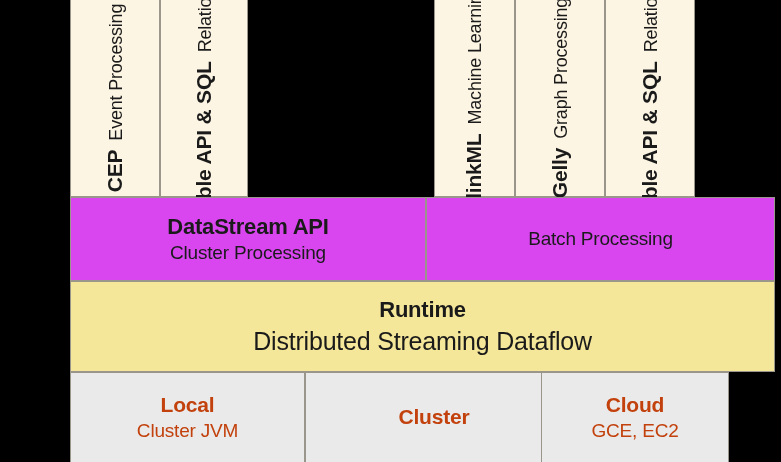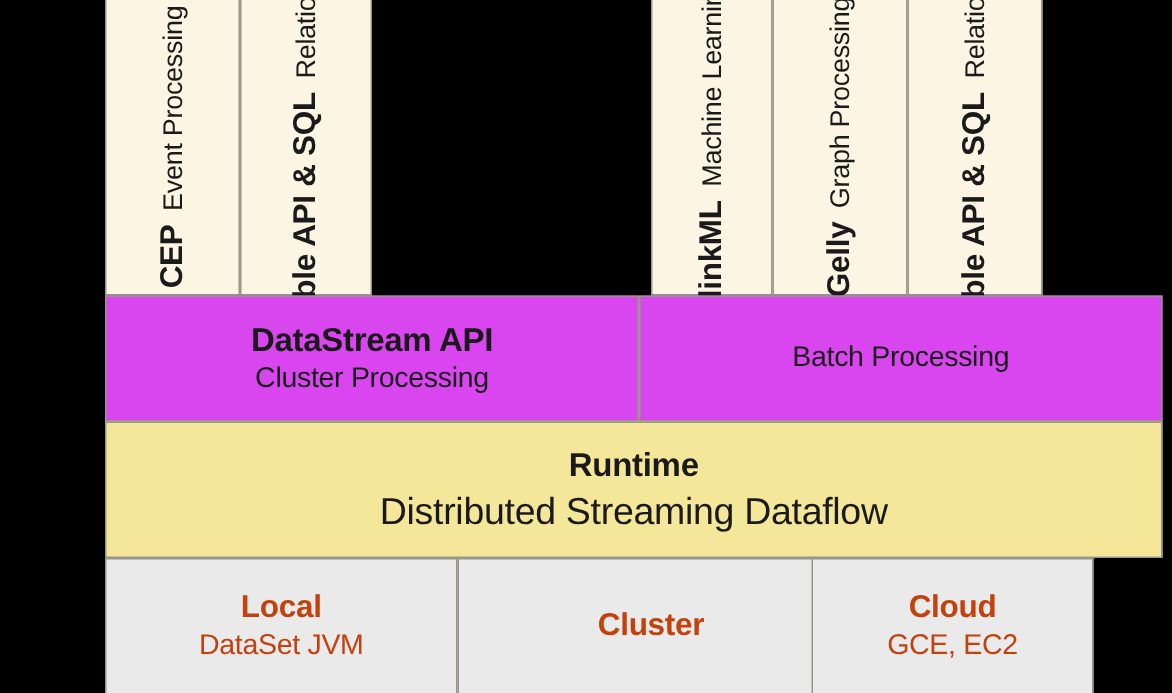--- a/index.html
+++ b/index.html
@@ -181,21 +181,21 @@
   <div class="box runtime-box">
     <div class="runtime-inner">
       <div class="runtime-title">Runtime</div>
       <div class="runtime-sub">Distributed Streaming Dataflow</div>
     </div>
   </div>
 
   <div class="box deploy-box" style="left:70px; width:235px;">
     <div class="deploy-inner">
       <div class="deploy-title">Local</div>
-      <div class="deploy-sub">DataSet JVM</div>
+      <div class="deploy-sub">Cluster JVM</div>
     </div>
   </div>
 
   <div class="box deploy-box" style="left:305px; width:258px;">
     <div class="deploy-inner">
       <div class="deploy-title">Cluster</div>
     </div>
   </div>
 
   <div class="box deploy-box" style="left:541px; width:188px;">

